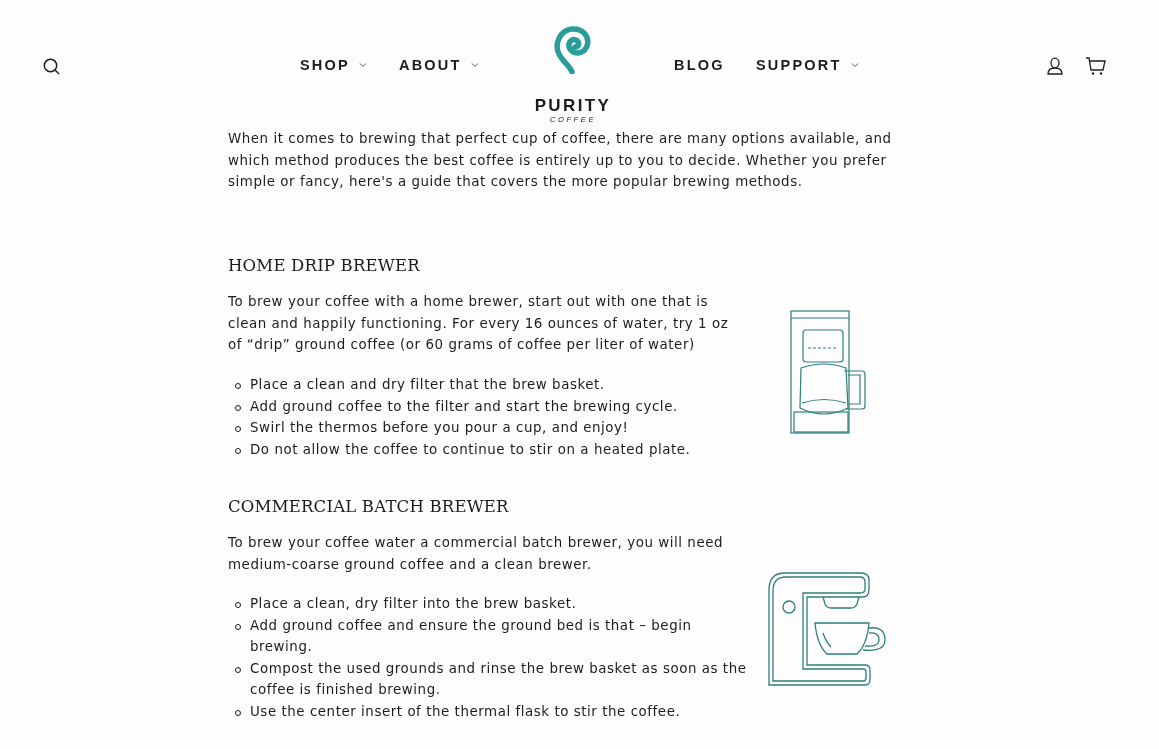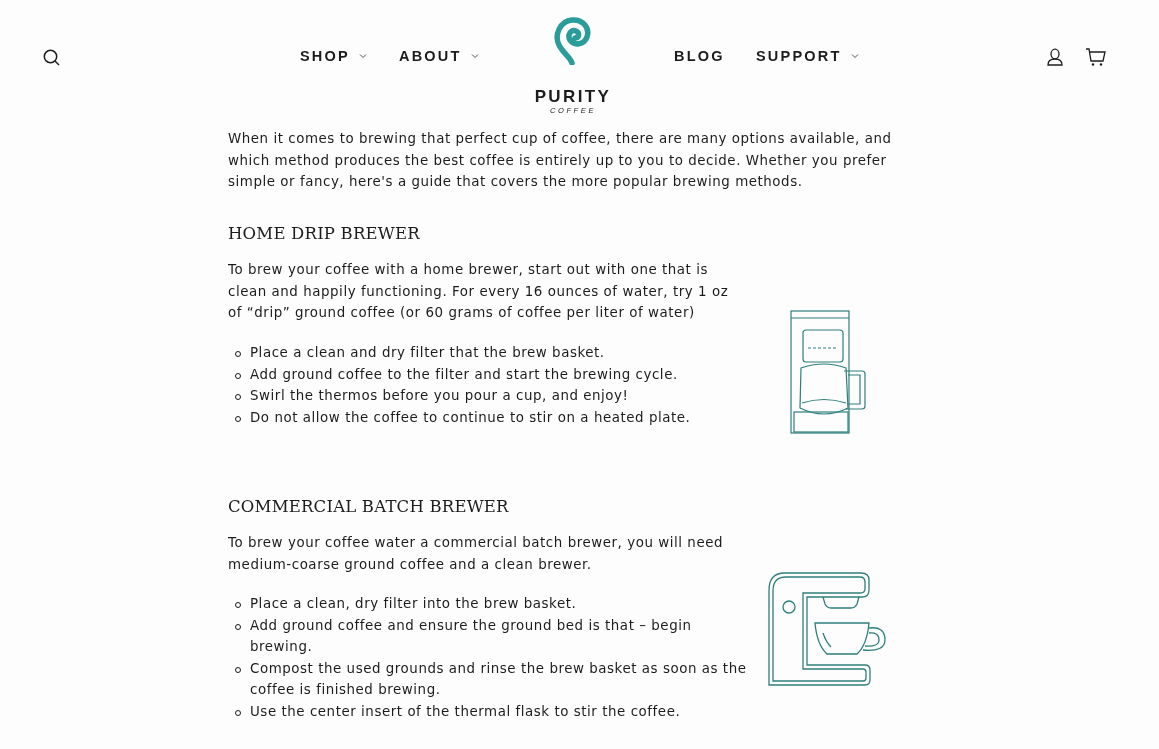--- a/index.html
+++ b/index.html
@@ -1,19 +1,19 @@
 <!DOCTYPE html>
 <html><head>
   <meta charset="utf-8">
   <style>
     * { box-sizing: border-box; margin: 0; padding: 0; }
     html, body { width: 1159px; height: 749px; overflow: hidden; background: #fefdfe; }
     body { font-family: "DejaVu Sans", sans-serif; color: #1c1c1c; position: relative; }
 
-    .header { position: absolute; left: 0; top: 3px; width: 1159px; height: 110px; }
+    .header { position: absolute; left: 0; top: 12px; width: 1159px; height: 110px; }
     .search-btn { position: absolute; left: 42px; top: 45px; width: 20px; height: 20px; cursor: pointer; }
     .nav-item { position: absolute; top: 45px; font-family: "Liberation Sans", sans-serif; font-weight: bold;
       font-size: 14.5px; letter-spacing: 2.2px; color: #1c1c1c; display: flex; align-items: center; cursor: pointer; }
     .nav-item .chev { margin-left: 9px; width: 8px; height: 8px; display: inline-block; }
     .logo { position: absolute; left: 528px; top: 14px; width: 90px; height: 82px; text-align: center; cursor: pointer; }
     .logo .brand { font-family: "Liberation Sans", sans-serif; font-size: 17px; font-weight: bold; letter-spacing: 2.4px; color: #1c1c1c; margin-top: 19px; line-height: 18px; }
     .logo .sub { font-family: "Liberation Sans", sans-serif; font-size: 7.5px; letter-spacing: 2.6px; color: #1c1c1c; line-height: 10px; font-style: italic; }
     .icon-btn { position: absolute; top: 44px; width: 22px; height: 20px; cursor: pointer; }
     .intro { font-size: 13.4px; letter-spacing: 0.55px; line-height: 21.7px; width: 700px; }
     h2 { font-family: "DejaVu Serif", serif; font-weight: normal; font-size: 16.5px; letter-spacing: 0.2px; color: #1c1c1c; }
@@ -78,21 +78,21 @@
       <polyline points="1,2 4,2 6,14 18,14 20,5 5,5" fill="none" stroke="#1c1c1c" stroke-width="1.3"></polyline>
       <circle cx="8" cy="17.5" r="1.2" fill="#1c1c1c"></circle>
       <circle cx="16" cy="17.5" r="1.2" fill="#1c1c1c"></circle>
     </svg>
   </div>
 </header>
 
 <main>
   <p class="intro" style="position:absolute;left:228px;top:128px;">When it comes to brewing that perfect cup of coffee, there are many options available, and which method produces the best coffee is entirely up to you to decide. Whether you prefer simple or fancy, here's a guide that covers the more popular brewing methods.</p>
 
-  <section class="section" style="top:224px;">
+  <section class="section" style="top:256px;">
     <h2>HOME DRIP BREWER</h2>
     <p class="para" style="margin-top:16px;">To brew your coffee with a home brewer, start out with one that is clean and happily functioning. For every 16 ounces of water, try 1 oz of “drip” ground coffee (or 60 grams of coffee per liter of water)</p>
     <ul style="margin-top:18px;">
       <li>Place a clean and dry filter that the brew basket.</li>
       <li>Add ground coffee to the filter and start the brewing cycle.</li>
       <li>Swirl the thermos before you pour a cup, and enjoy!</li>
       <li>Do not allow the coffee to continue to stir on a heated plate.</li>
     </ul>
   </section>
   <svg class="illus" style="left:786px;top:308px;" width="84" height="130" viewBox="0 0 84 130">

